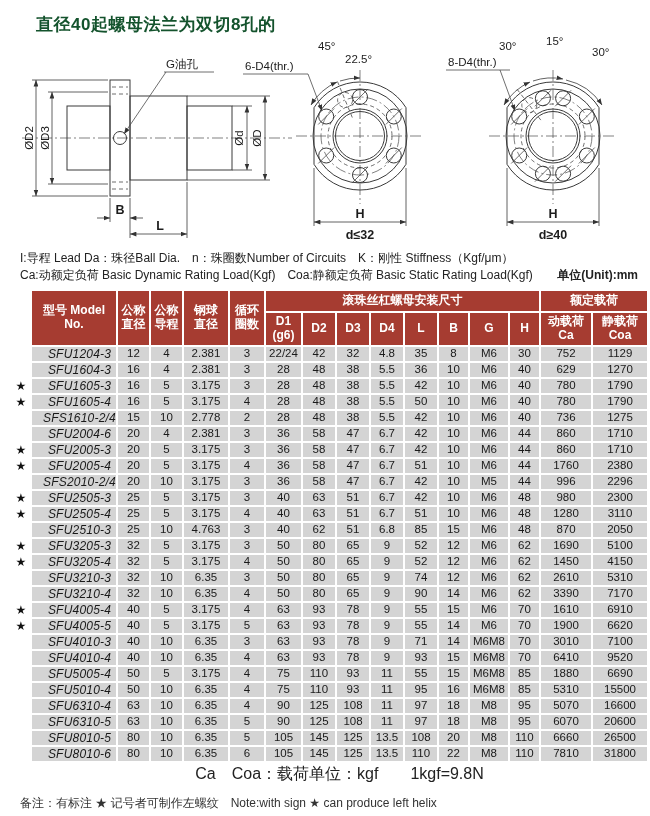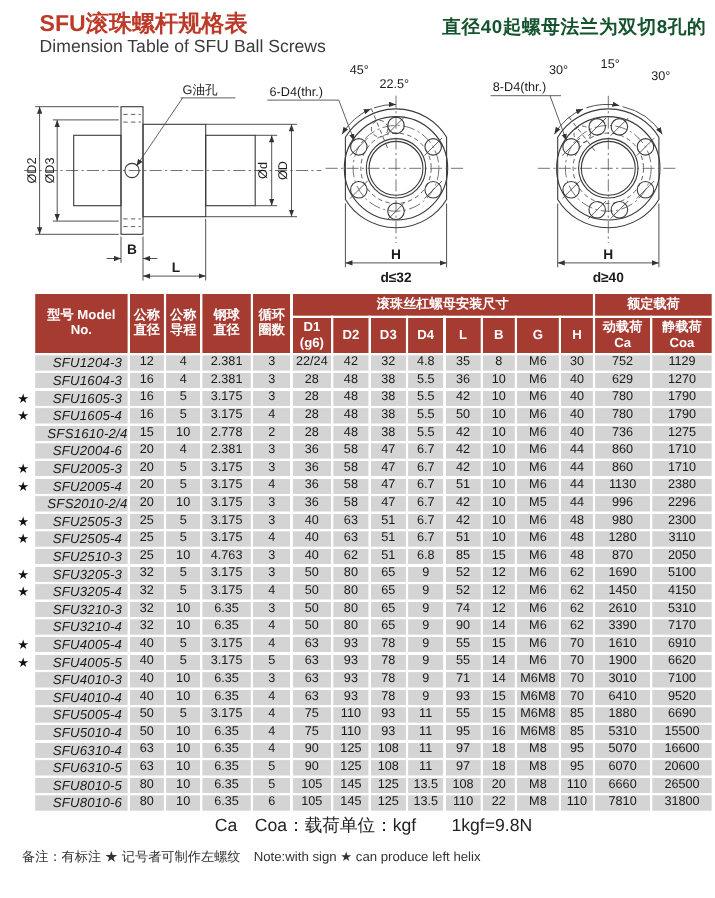--- a/index.html
+++ b/index.html
@@ -39,24 +39,20 @@
 
   
   .note{padding:7px 0 0 14px;font-size:12px;color:#333;}
 </style>
 </head>
 <body>
 
 <div class="page">
 
   <div class="titlebar">
-    <div>
-      <div class="title-cn">SFU滚珠螺杆规格表</div>
-      <div class="title-en">Dimension Table of SFU Ball Screws</div>
-    </div>
     <div class="title-right">直径40起螺母法兰为双切8孔的</div>
   </div>
 
   <div class="drawings">
   <svg width="650" height="212" viewBox="0 0 650 212">
     <defs>
       <pattern id="thr" width="7" height="16" patternUnits="userSpaceOnUse">
         <path d="M-1,17 L8,-1" stroke="#555" stroke-width="1" fill="none"></path>
       </pattern>
       <marker id="ae" markerWidth="9" markerHeight="8" refX="8" refY="3" orient="auto">
@@ -200,20 +196,25 @@
 
       <line class="dim" x1="507" y1="132" x2="507" y2="190"></line>
       <line class="dim" x1="599" y1="132" x2="599" y2="190"></line>
       <line class="dim" x1="507" y1="186" x2="599" y2="186" marker-start="url(#as)" marker-end="url(#ae)"></line>
       <text class="dtx-b" x="553" y="182" text-anchor="middle">H</text>
       <text class="dtx-b" x="553" y="203" text-anchor="middle">d≥40</text>
     </g>
   </svg>
   </div>
 
+  <div class="legend">
+    <div>I:导程  Lead  Da：珠径Ball Dia.　n：珠圈数Number of Circuits　K：刚性  Stiffness（Kgf/μm）</div>
+    <div>Ca:动额定负荷  Basic Dynamic Rating Load(Kgf)　Coa:静额定负荷  Basic Static Rating Load(Kgf)</div>
+    <span class="unit">单位(Unit):mm</span>
+  </div>
 
   <table>
     <colgroup>
       <col style="width:18px">
         <col style="width:86px">
         <col style="width:33px">
         <col style="width:33px">
       <col style="width:46px">
         <col style="width:36px">
         <col style="width:37px">
@@ -394,21 +395,21 @@
           <td>3.175</td>
           <td>4</td>
           <td>36</td>
           <td>58</td>
           <td>47</td>
           <td>6.7</td>
           <td>51</td>
           <td>10</td>
           <td>M6</td>
           <td>44</td>
-          <td>1130</td>
+          <td>1760</td>
           <td>2380</td>
         </tr>
         <tr>
           <td class="star"></td>
           <td class="model">SFS2010-2/4</td>
           <td>20</td>
           <td>10</td>
           <td>3.175</td>
           <td>3</td>
           <td>36</td>

